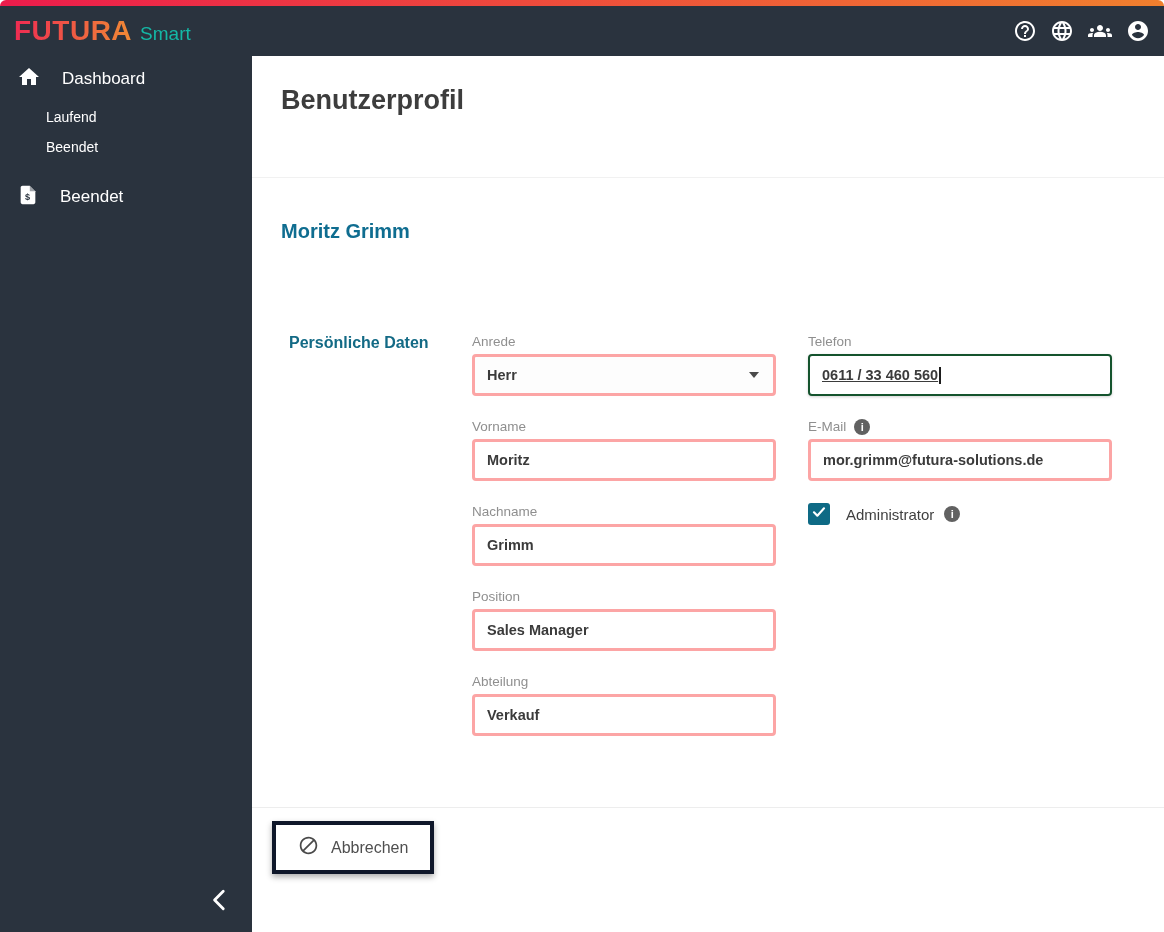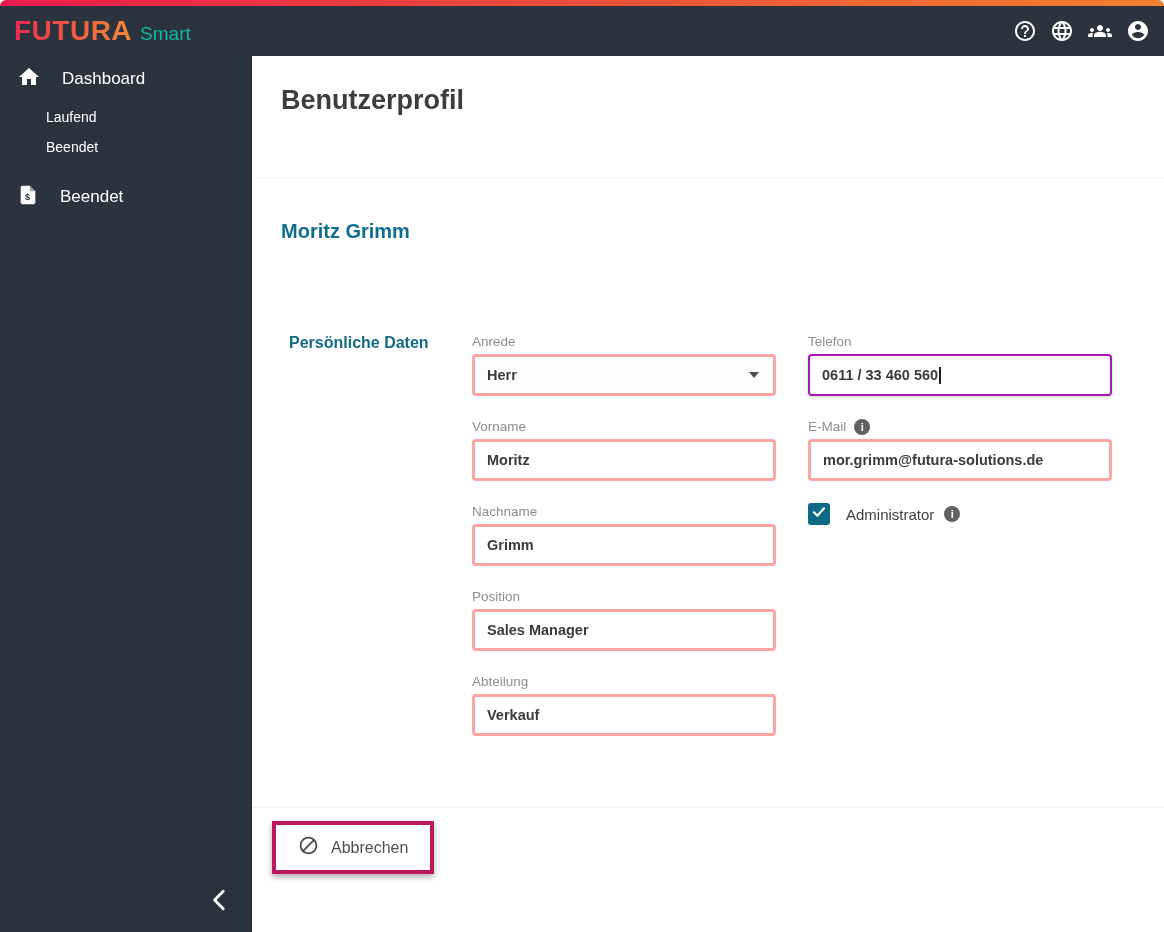--- a/index.html
+++ b/index.html
@@ -38,35 +38,35 @@
 
   .form-row { display:flex; margin-top:90px; }
   .section-col { width:220px; padding-left:37px; }
   .section-title { font-size:16px; line-height:20px; font-weight:bold; color:#136a85; }
   .col { width:304px; }
   .col.left { margin-right:32px; }
 
   .field { margin-bottom:22px; }
   .field-label { font-size:13.5px; line-height:17px; color:#8f8f8f; margin-bottom:4px; display:flex; align-items:center; gap:8px; }
   .input-box { height:42px; border:3px solid #fca5a5; border-radius:4px; background:#fff; display:flex; align-items:center; padding:0 12px; font-size:14.5px; font-weight:bold; color:#3b3b3b; }
-  .input-box.focused { border:2px solid #a21caf; box-shadow:0 1px 3px rgba(0,0,0,.18); }
+  .input-box.focused { border:2px solid #14532d; box-shadow:0 1px 3px rgba(0,0,0,.18);text-decoration:underline; }
   .select-box { justify-content:space-between; background:#fdfdfd; cursor:pointer; }
   .dd-arrow { width:0; height:0; border-left:5px solid transparent; border-right:5px solid transparent; border-top:6px solid #4a4a4a; margin-right:2px; }
   .caret { display:inline-block; width:1.5px; height:17px; background:#1d1d1d; margin-left:1px; }
 
   .check-row { display:flex; align-items:center; gap:16px; margin-top:21px; }
   .checkbox { width:22px; height:22px; background:#0e6a85; border-radius:3px; display:flex; align-items:center; justify-content:center; cursor:pointer; }
   .check-label { font-size:15px; color:#3f3f3f; display:flex; align-items:center; gap:10px; }
 
   .info-icon { width:16px; height:16px; border-radius:50%; background:#616161; color:#fff; font-size:11px; font-weight:bold; line-height:16px; text-align:center; display:inline-block; cursor:pointer; }
   .info-icon::after { content:"i"; }
 
   .divider2 { border-top:1px solid #ededed; margin-top:49px; }
   .actions { display:flex; align-items:center; justify-content:space-between; padding:13px 18px 0 20px; }
-  .hl-box { border:4px solid #be185d; background:#fff; box-shadow:0 3px 6px rgba(0,0,0,.32); }
+  .hl-box { border:4px solid #0f172a; background:#fff; box-shadow:0 3px 6px rgba(0,0,0,.32); }
   .btn-cancel { height:45px; display:flex; align-items:center; gap:12px; padding:0 22px; background:#fff; color:#4f4f4f; font-size:16px; cursor:pointer; }
   .save-wrap { padding:5px; }
   .btn-save { height:42px; display:flex; align-items:center; gap:10px; padding:0 16px; background:#0e6a85; border-radius:4px; color:#fff; font-size:14.5px; font-weight:bold; cursor:pointer; }
 </style>
 </head>
 <body>
 
 <div class="app">
 
   <div class="top-strip"></div>

